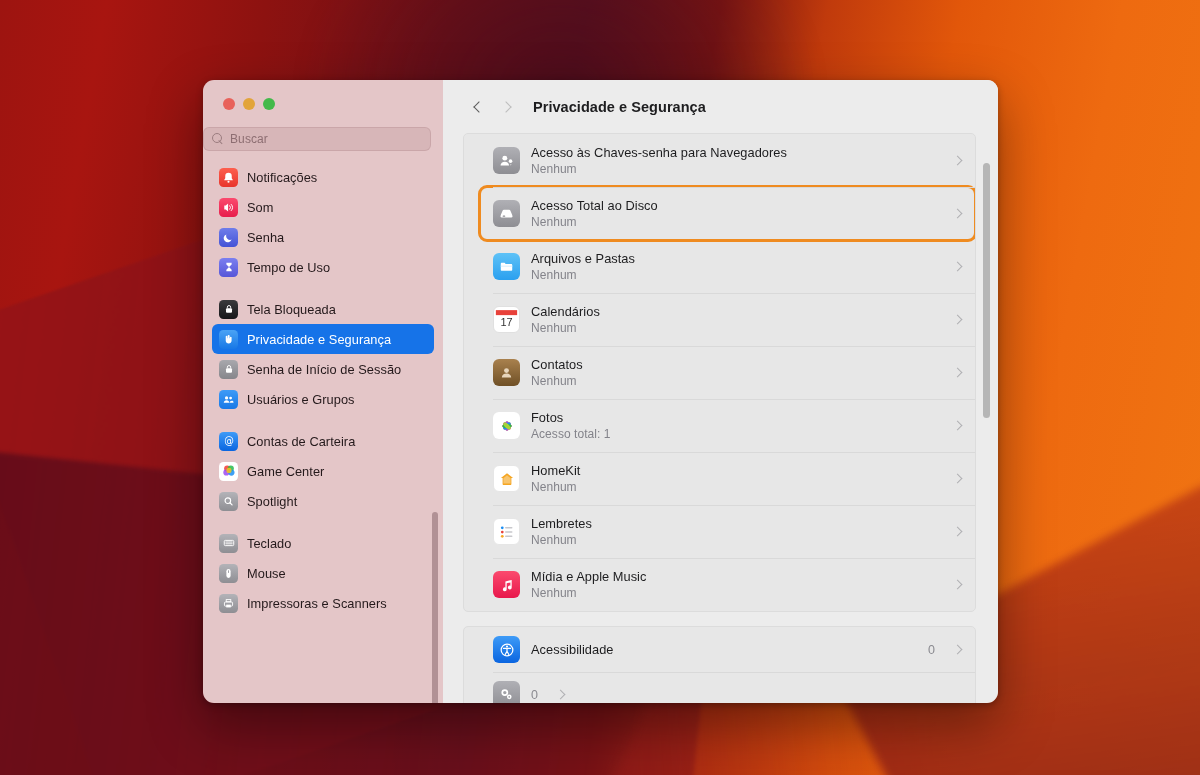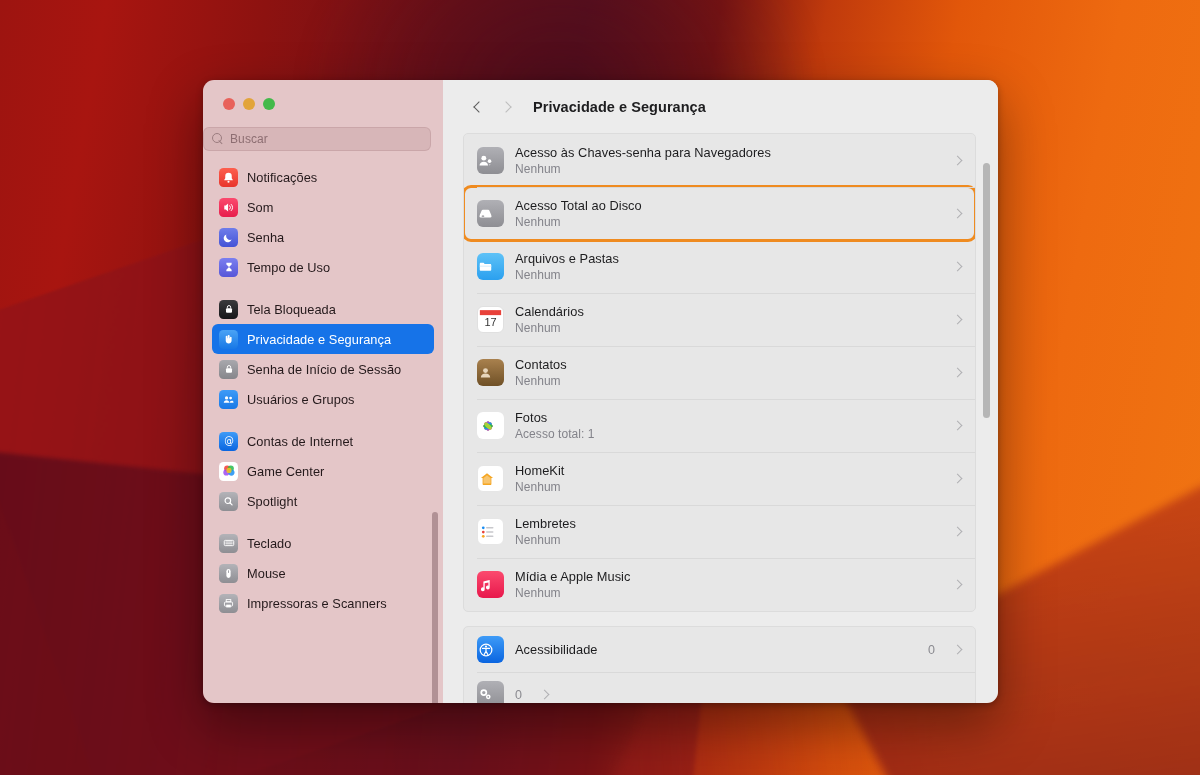--- a/index.html
+++ b/index.html
@@ -242,20 +242,21 @@
     flex: 1 1 auto;
     position: relative;
     overflow: hidden;
     padding: 0 22px 0 20px;
   }
   .list-card {
     background: #e7e7e7;
     border: 1px solid #dcdcdc;
     border-radius: 5px;
     overflow: hidden;
+    padding-left: 16px;
   }
   .list-card + .list-card { margin-top: 14px; }
 
   .row {
     position: relative;
     height: 53px;
     display: flex;
     align-items: center;
     padding: 0 11px 0 13px;
     gap: 11px;
@@ -270,20 +271,21 @@
   .row.compact { height: 45px; }
   .row.compact + .row.compact::before { left: 13px; }
 
   .row-icon {
     width: 27px; height: 27px;
     border-radius: 6px;
     flex: 0 0 27px;
     position: relative;
     display: flex;
     align-items: center;
+    justify-content: center;
     overflow: hidden;
   }
   .row-text {
     flex: 1 1 auto;
     min-width: 0;
     display: flex;
     flex-direction: column;
     justify-content: center;
     gap: 2px;
   }
@@ -438,21 +440,21 @@
           </div>
         </div>
 
         <div class="nav-group">
           <div class="nav-item">
             <span class="app-icon" style="background:linear-gradient(180deg,#3e9bf7,#0a65e0)">
               <svg width="14" height="14" viewBox="0 0 16 16">
                   <text x="8" y="11.6" font-size="11" font-family="DejaVu Sans, sans-serif" fill="#fff" text-anchor="middle">@</text>
                 </svg>
             </span>
-            <span class="label">Contas de Internet</span>
+            <span class="label">Contas de Carteira</span>
           </div>
           <div class="nav-item">
             <span class="app-icon" style="background:#fff">
               <svg width="16" height="16" viewBox="0 0 16 16">
                 <circle cx="6.2" cy="5.6" r="3.1" fill="#f5473f" opacity=".9"></circle>
                 <circle cx="9.8" cy="5.6" r="3.1" fill="#27bb4e" opacity=".85"></circle>
                 <circle cx="5.4" cy="9.4" r="3.1" fill="#9a4bf0" opacity=".85"></circle>
                 <circle cx="10.4" cy="9.6" r="3.1" fill="#1b8ef2" opacity=".85"></circle>
                 <circle cx="8" cy="7.4" r="2.6" fill="#f5c518" opacity=".85"></circle>
               </svg>

